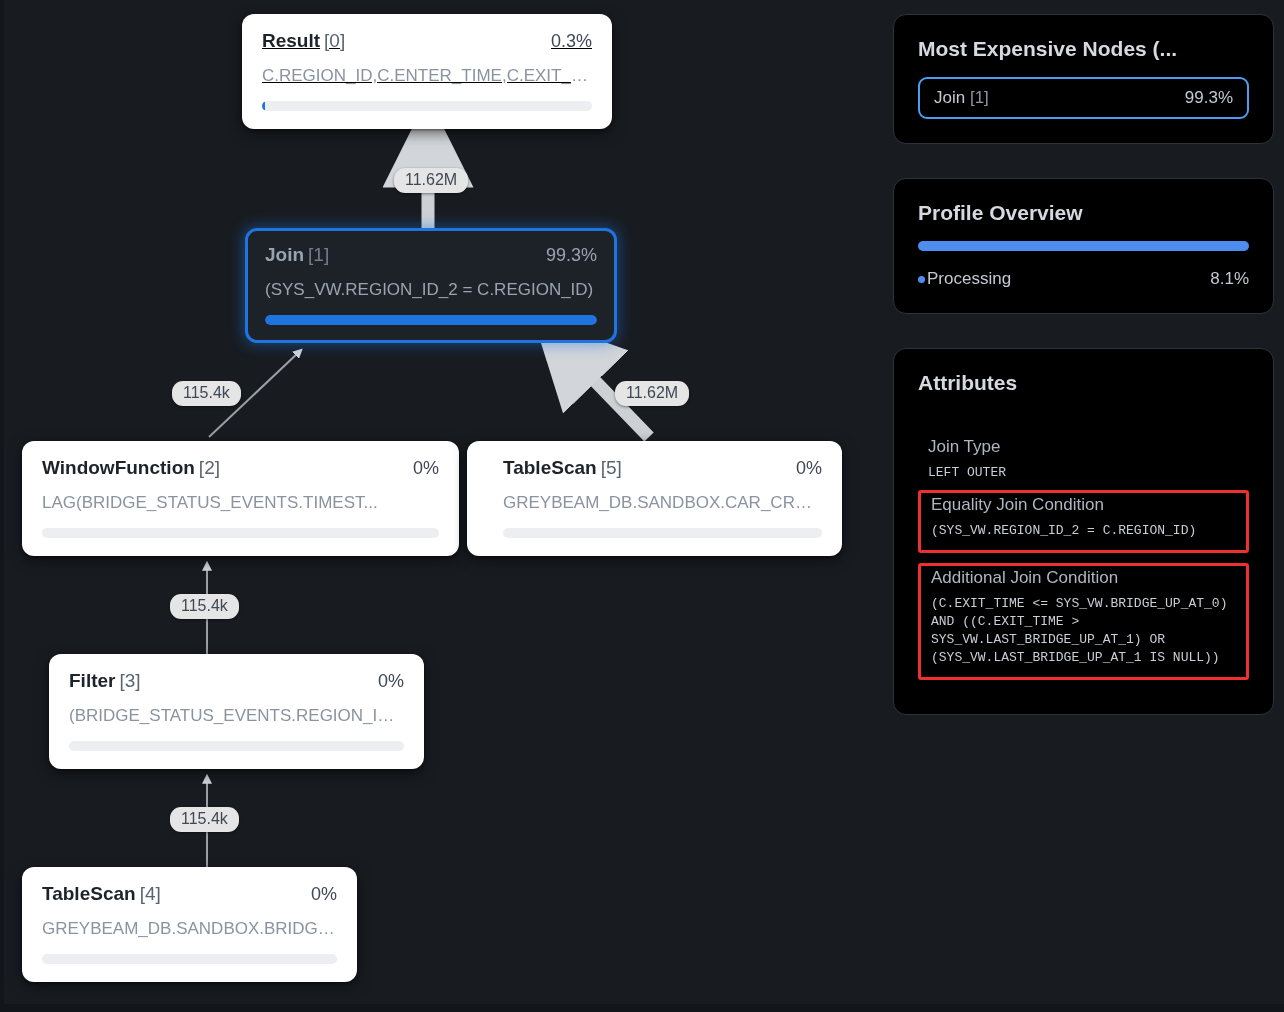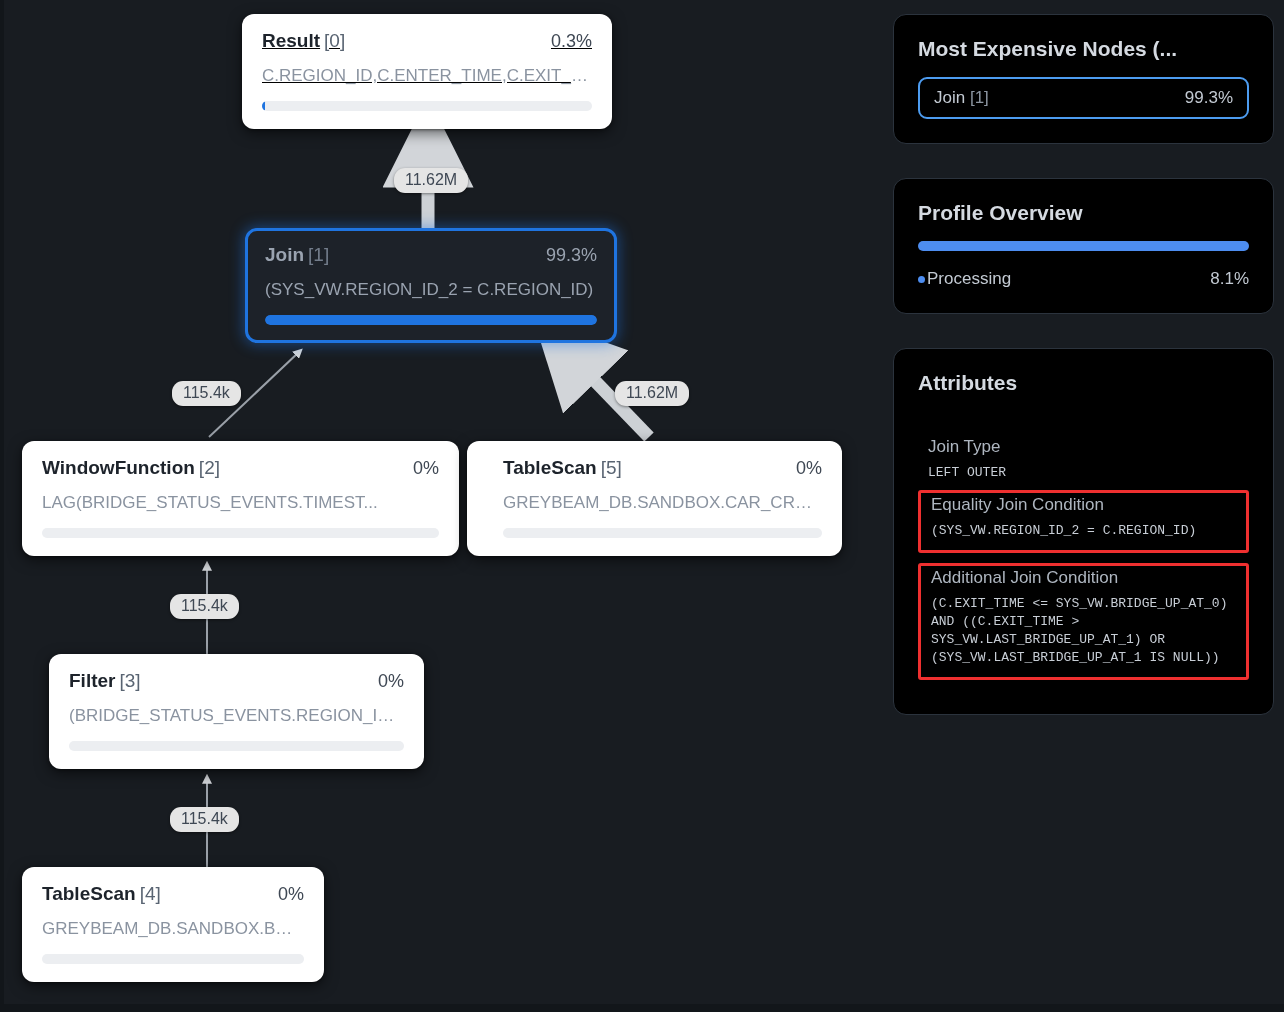--- a/index.html
+++ b/index.html
@@ -275,21 +275,21 @@
       <div class="row1">
         <div class="title"><span>Filter</span><span class="idx">[3]</span></div>
         <div class="pct">0%</div>
       </div>
       <div class="detail">(BRIDGE_STATUS_EVENTS.REGION_ID I...</div>
       <div class="bar">
           <i style="width:0%"></i>
         </div>
     </div>
 
-    <div class="node" style="left:18px; top:867px; width:302px;">
+    <div class="node" style="left:18px; top:867px; width:335px;">
       <div class="row1">
         <div class="title"><span>TableScan</span><span class="idx">[4]</span></div>
         <div class="pct">0%</div>
       </div>
       <div class="detail">GREYBEAM_DB.SANDBOX.BRIDGE_STA...</div>
       <div class="bar">
           <i style="width:0%"></i>
         </div>
     </div>
 

